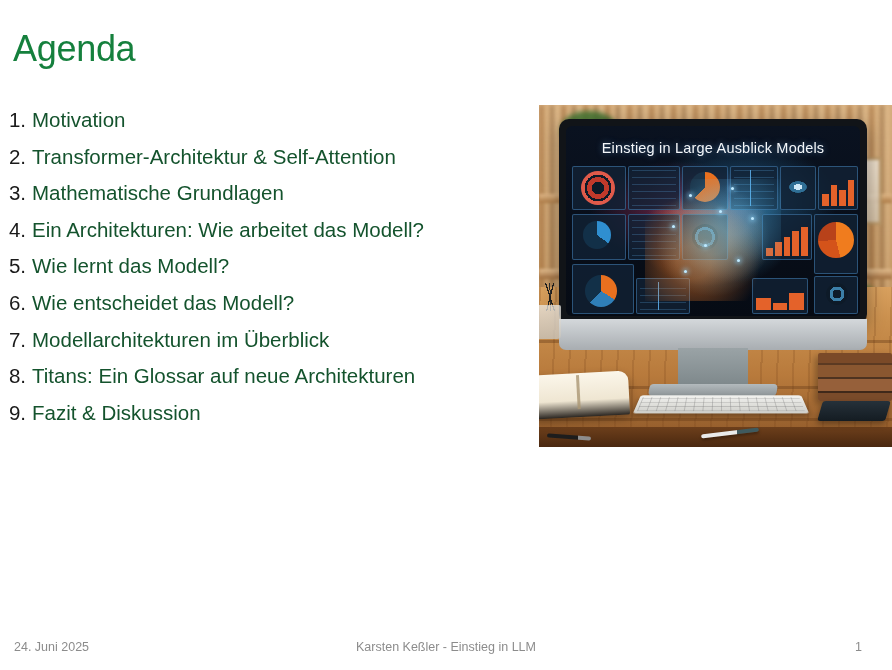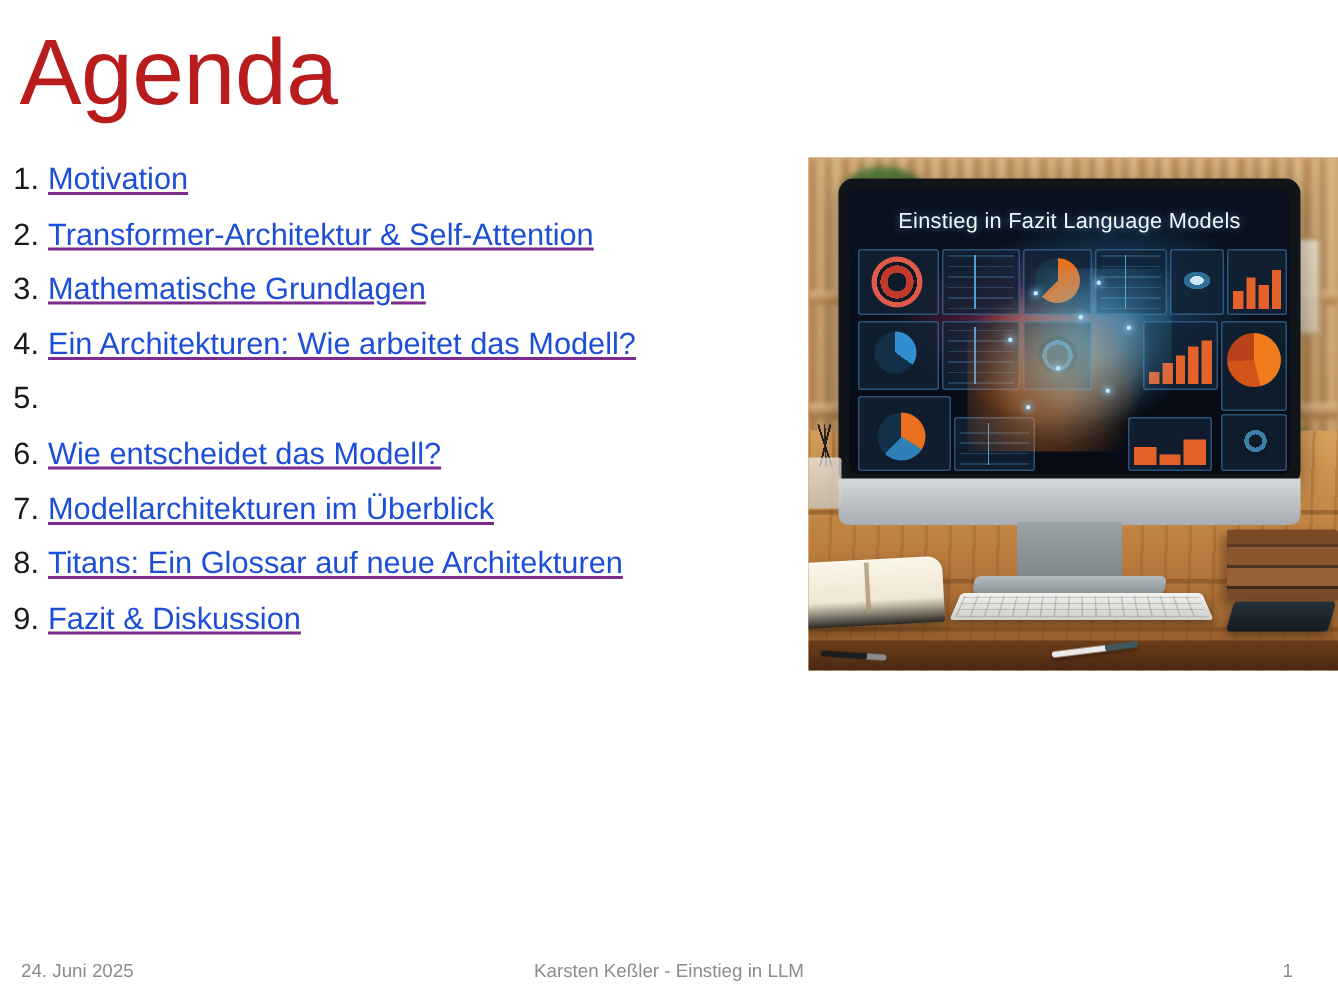--- a/index.html
+++ b/index.html
@@ -14,23 +14,23 @@
     overflow: hidden;
     font-family: "Liberation Sans", sans-serif;
     -webkit-font-smoothing: antialiased;
   }
 
   
   #slide-title {
     position: absolute;
     left: 13px;
     top: 14px;
-    font-size: 62px;
+    font-size: 36px;
     line-height: 70px;
-    color: #b91c1c;
+    color: #15803d;
     font-weight: 400;
     letter-spacing: -0.3px;
     white-space: nowrap;
   }
 
   
   #agenda-list {
     position: absolute;
     left: 0px;
     top: 108px;
@@ -47,22 +47,21 @@
     color: #1a1a1a;
     width: 26px;
     text-align: right;
     flex: 0 0 auto;
     padding-right: 6px;
   }
   .agenda-number.wide {
     width: 38px;
   }
   .agenda-link {
-    color: #1d4ed8;
-    text-decoration: underline;
+    color: #14532d;
     text-decoration-color: #7B2C8C;
     text-underline-offset: 2px;
     text-decoration-thickness: 1.5px;
     cursor: pointer;
   }
 
   
   #slide-picture {
     position: absolute;
     left: 539px;
@@ -323,20 +322,21 @@
     <li class="agenda-item">
       <span class="agenda-number">3.</span>
       <a class="agenda-link">Mathematische Grundlagen</a>
     </li>
     <li class="agenda-item">
       <span class="agenda-number">4.</span>
       <a class="agenda-link">Ein Architekturen: Wie arbeitet das Modell?</a>
     </li>
     <li class="agenda-item">
       <span class="agenda-number">5.</span>
+      <a class="agenda-link">Wie lernt das Modell?</a>
     </li>
     <li class="agenda-item">
       <span class="agenda-number">6.</span>
       <a class="agenda-link">Wie entscheidet das Modell?</a>
     </li>
     <li class="agenda-item">
       <span class="agenda-number">7.</span>
       <a class="agenda-link">Modellarchitekturen im Überblick</a>
     </li>
     <li class="agenda-item">
@@ -361,21 +361,21 @@
 
   <div class="pic-layer desk"></div>
   <div class="pic-layer desk-seam-1"></div>
   <div class="pic-layer desk-seam-2"></div>
   <div class="pic-layer desk-seam-3"></div>
   <div class="pic-layer desk-edge"></div>
 
   <div class="pic-layer monitor-body"></div>
 
   <div class="pic-layer screen">
-    <div class="screen-title">Einstieg in Fazit Language Models</div>
+    <div class="screen-title">Einstieg in Large Ausblick Models</div>
 
     <div class="widget" style="left:6px; top:40px; width:52px; height:42px;">
       <div class="donut" style="left:8px; top:4px; width:34px; height:34px;
            background: radial-gradient(circle, #0d1a28 0 26%, #c0392b 26% 46%, #0d1a28 46% 56%, #e05a4a 56% 78%, #0d1a28 78%);"></div>
     </div>
     <div class="widget" style="left:62px; top:40px; width:50px; height:42px;">
       <div class="line-set"></div>
     </div>
     <div class="widget" style="left:116px; top:40px; width:44px; height:42px;">
       <div class="donut" style="left:7px; top:5px; width:30px; height:30px;

